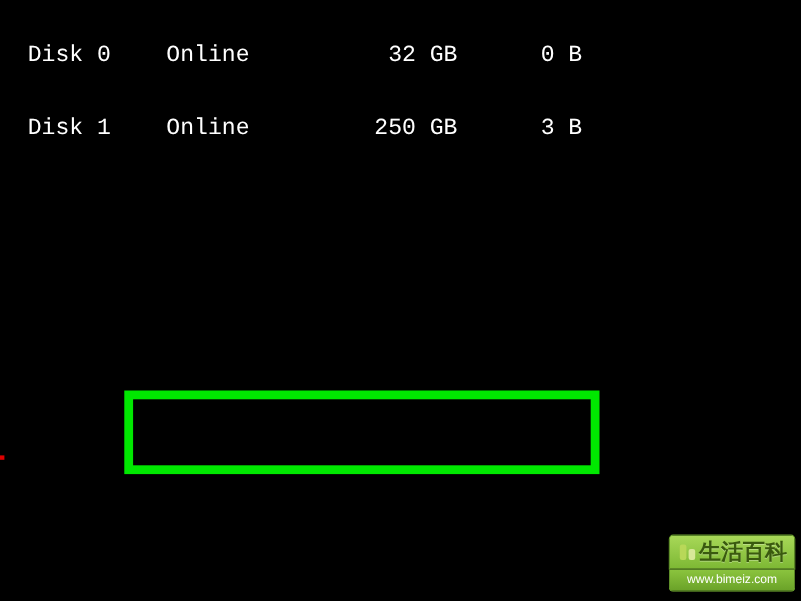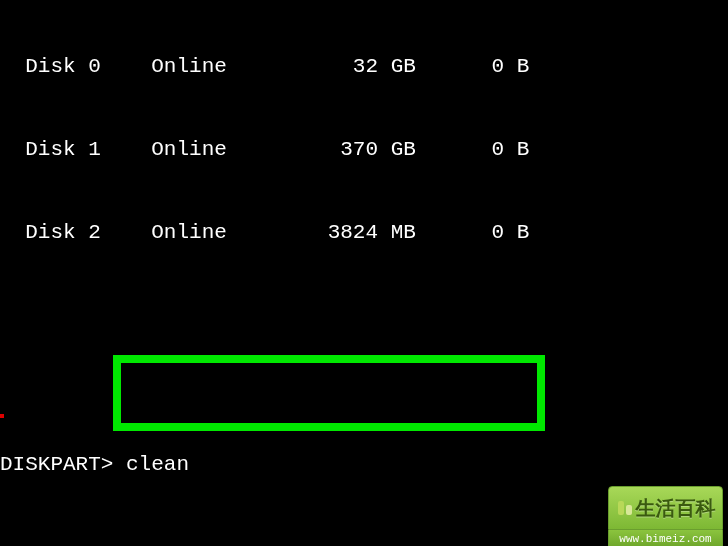--- a/index.html
+++ b/index.html
@@ -17,21 +17,20 @@
       line-height: 1.6;
       overflow: hidden;
       position: relative;
     }
     .terminal {
       padding: 0;
       white-space: pre;
     }
     .line {
       display: block;
-      margin-top: 16px;
     }
     .highlight-box {
       position: absolute;
       border: 8px solid #00e800;
       left: 113px;
       top: 355px;
       width: 432px;
       height: 76px;
       pointer-events: none;
     }
@@ -45,41 +44,41 @@
     }
     .watermark {
       position: absolute;
       right: 5px;
       bottom: 5px;
       width: 115px;
       height: 55px;
     }
     .wm-top {
       background: linear-gradient(to bottom, #a8d858 0%, #7db834 100%);
-      height: 44px;
+      height: 32px;
       display: flex;
       align-items: center;
       justify-content: center;
       color: #3a5a0f;
       font-size: 20px;
       font-weight: bold;
       font-family: 'SimHei', sans-serif;
       border-radius: 4px 4px 0 0;
       border: 1px solid #6a9e2e;
       text-shadow: 0 1px 0 rgba(255,255,255,0.3);
     }
     .wm-bottom {
       background: linear-gradient(to bottom, #8bc43e 0%, #6aa228 100%);
       height: 20px;
       display: flex;
       align-items: center;
       justify-content: center;
       color: #fff;
       font-size: 11px;
-      font-family: Liberation Mono, monospace;
+      font-family: Liberation Sans, sans-serif;
       border-radius: 0 0 4px 4px;
       border: 1px solid #6a9e2e;
       border-top: none;
     }
     .wm-top-icon {
       display: inline-block;
       width: 18px;
       height: 18px;
       margin-right: 2px;
       position: relative;
@@ -103,26 +102,24 @@
       left: 10px;
       top: 6px;
       border-radius: 2px;
     }
   </style>
 </head>
 <body>
 
 <div class="terminal">
 <span class="line">  Disk 0    Online          32 GB      0 B</span>
-<span class="line">  Disk 1    Online         370 GB      0 B</span>
-<span class="line">  Disk 2    Online        3824 MB      0 B</span>
+<span class="line">  Disk 1    Online         250 GB      3 B</span>
 <span class="line"></span>
 <span class="line"></span>
 <span class="line"></span>
-<span class="line">DISKPART&gt; clean</span>
 <span class="line"></span>
 
 <span class="line"></span>
 
 </div>
 
 <div class="highlight-box"></div>
 <div class="red-line"></div>
 
 <div class="watermark">

